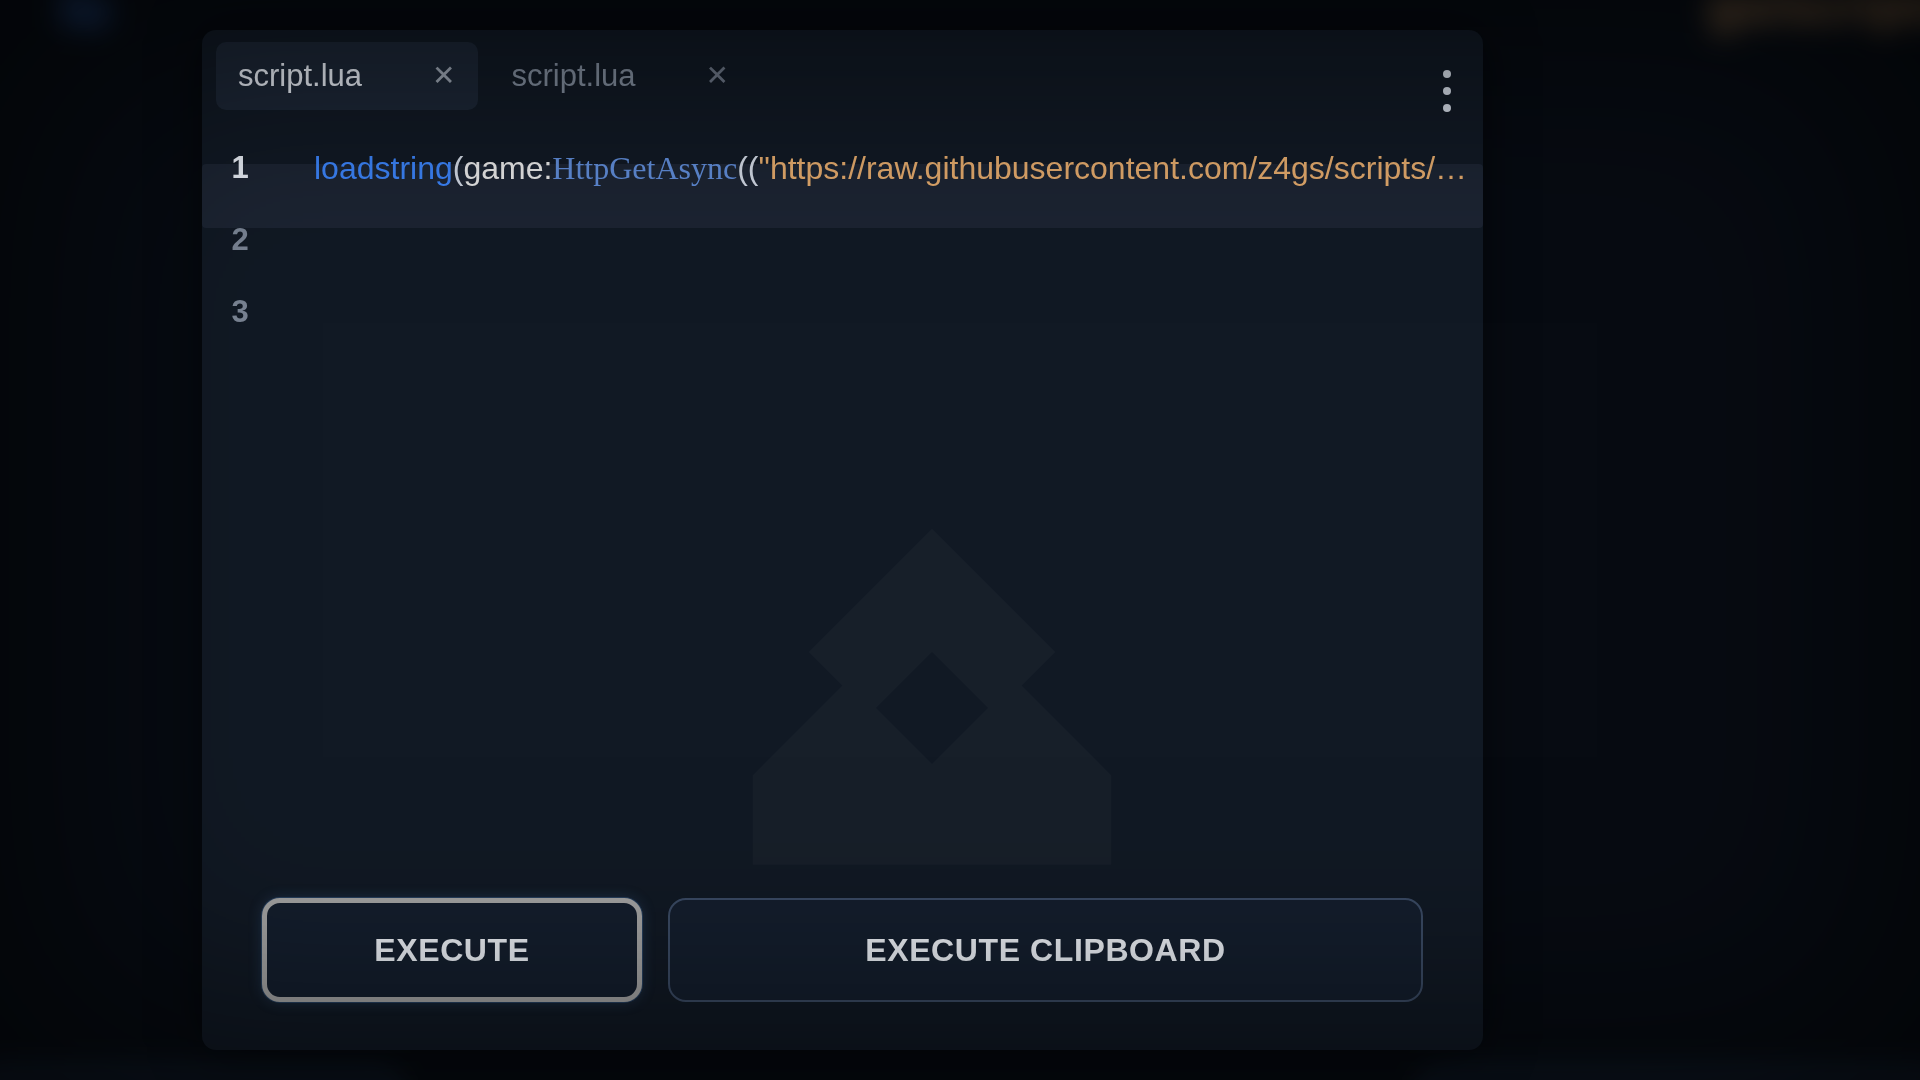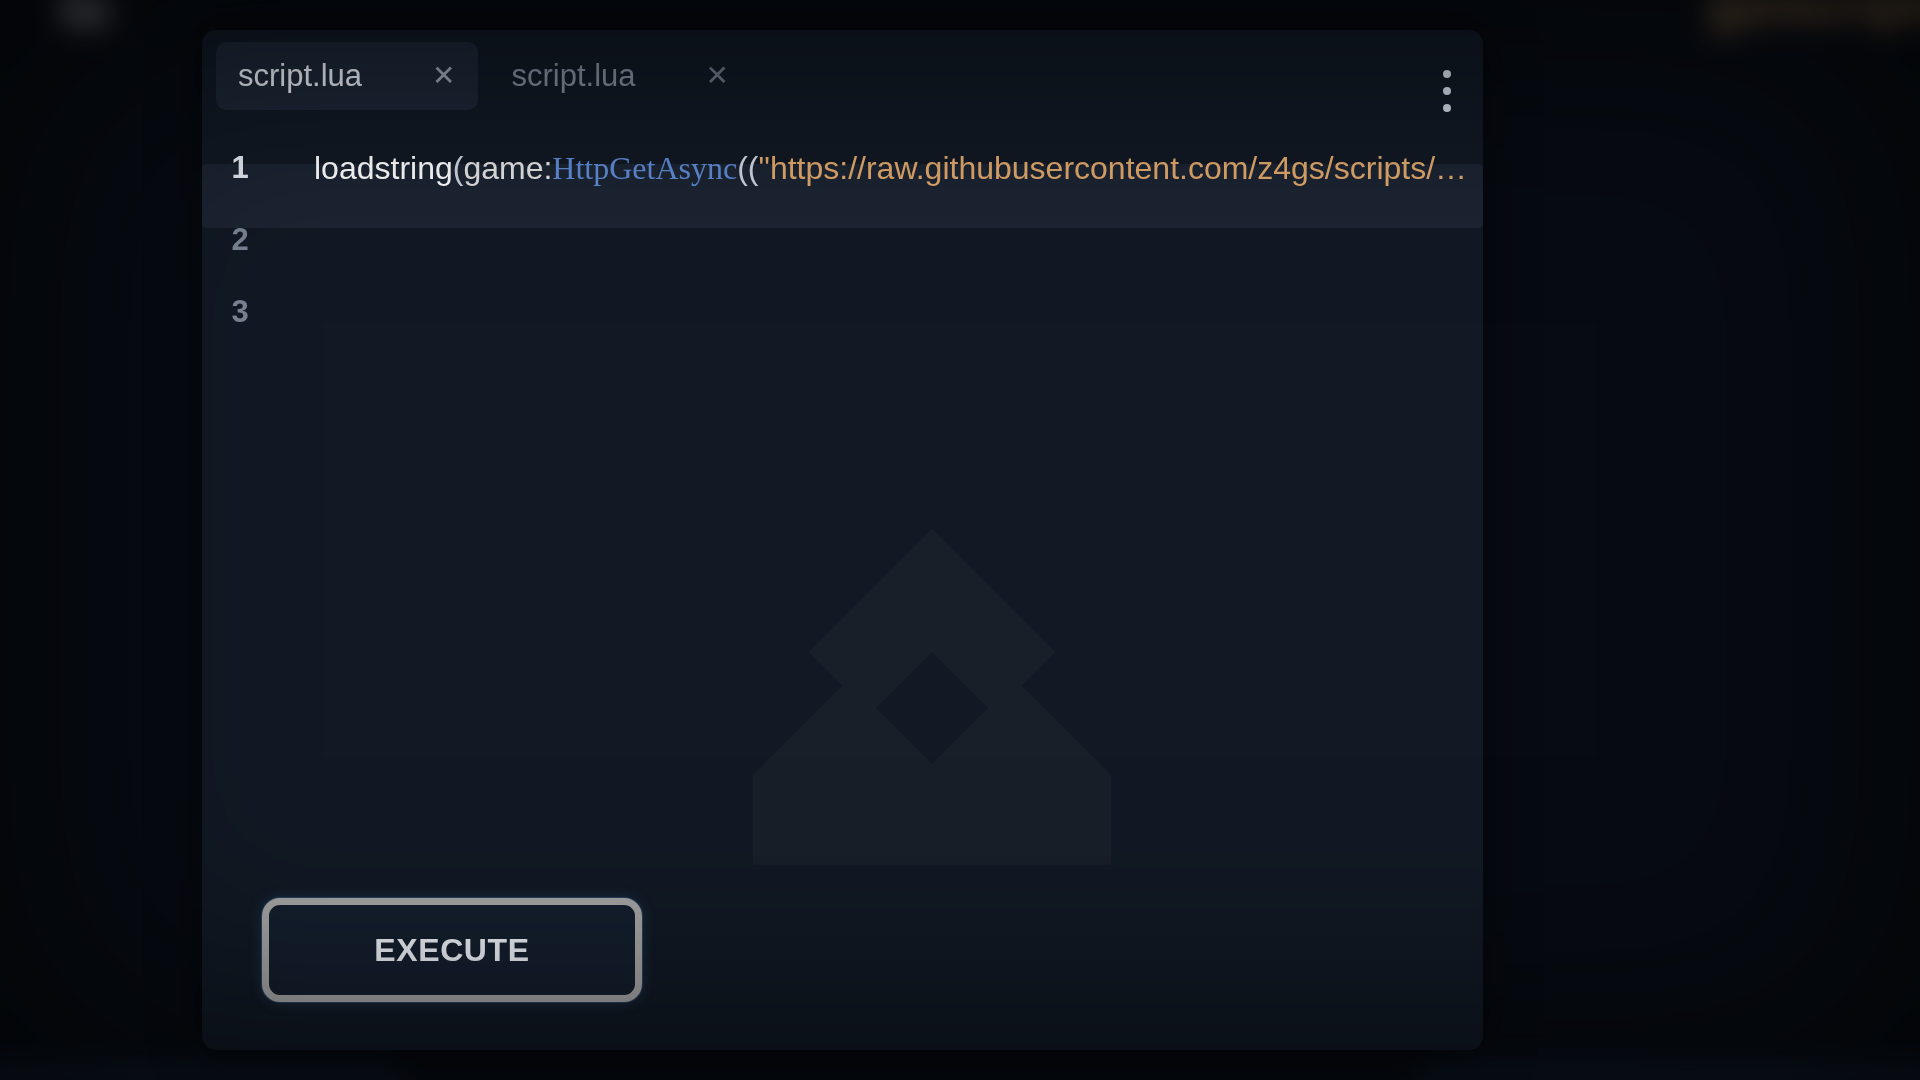--- a/index.html
+++ b/index.html
@@ -142,21 +142,21 @@
   .line.active .lnum { color: #e6ebf3; font-weight: 700; }
   .code {
     padding-left: 36px;
     font-size: 32px;
     white-space: nowrap;
     overflow: hidden;
     text-overflow: ellipsis;
     max-width: 1330px;
     font-weight: 500;
   }
-  .tok-func   { color: #ffffff; }
+  .tok-func   { color: #3b82f6; }
   .tok-paren  { color: #cfd6e1; }
   .tok-ident  { color: #e5e5e5; }
   .tok-method { color: #5f8bd6; font-family: Liberation Serif, serif; }
   .tok-str    { color: #e2a96c; }
 
   .watermark {
     position: absolute;
     left: 320px; top: 240px;
     width: 820px; height: 560px;
     opacity: 0.025;
@@ -179,21 +179,21 @@
     color: #e8ecf2;
     font-size: 32px;
     font-weight: 700;
     letter-spacing: 0.6px;
     display: flex;
     align-items: center;
     justify-content: center;
     cursor: pointer;
   }
   .btn.primary {
-    border: 7px solid #a3a3a3;
+    border: 5px solid #a3a3a3;
     box-shadow: 0 0 0 1px rgba(74,125,184,0.3), 0 0 14px rgba(74,125,184,0.25);
   }
   .btn-exec  { flex: 0 0 380px; }
   .btn-clear { flex: 0 0 330px; }
   .btn-clip  { flex: 1; }
 
   .vignette {
     position: absolute;
     inset: 0;
     pointer-events: none;
@@ -255,17 +255,20 @@
     <div class="line">
       <div class="lnum">3</div>
       <div class="code"></div>
     </div>
   </div>
 
   <div class="btnbar">
     <div class="btn primary btn-exec">
       <span>EXECUTE</span>
     </div>
+    <div class="btn btn-clip">
+      <span>EXECUTE CLIPBOARD</span>
+    </div>
   </div>
 
 </div>
 
 <div class="vignette"></div>
 
 </body></html>

